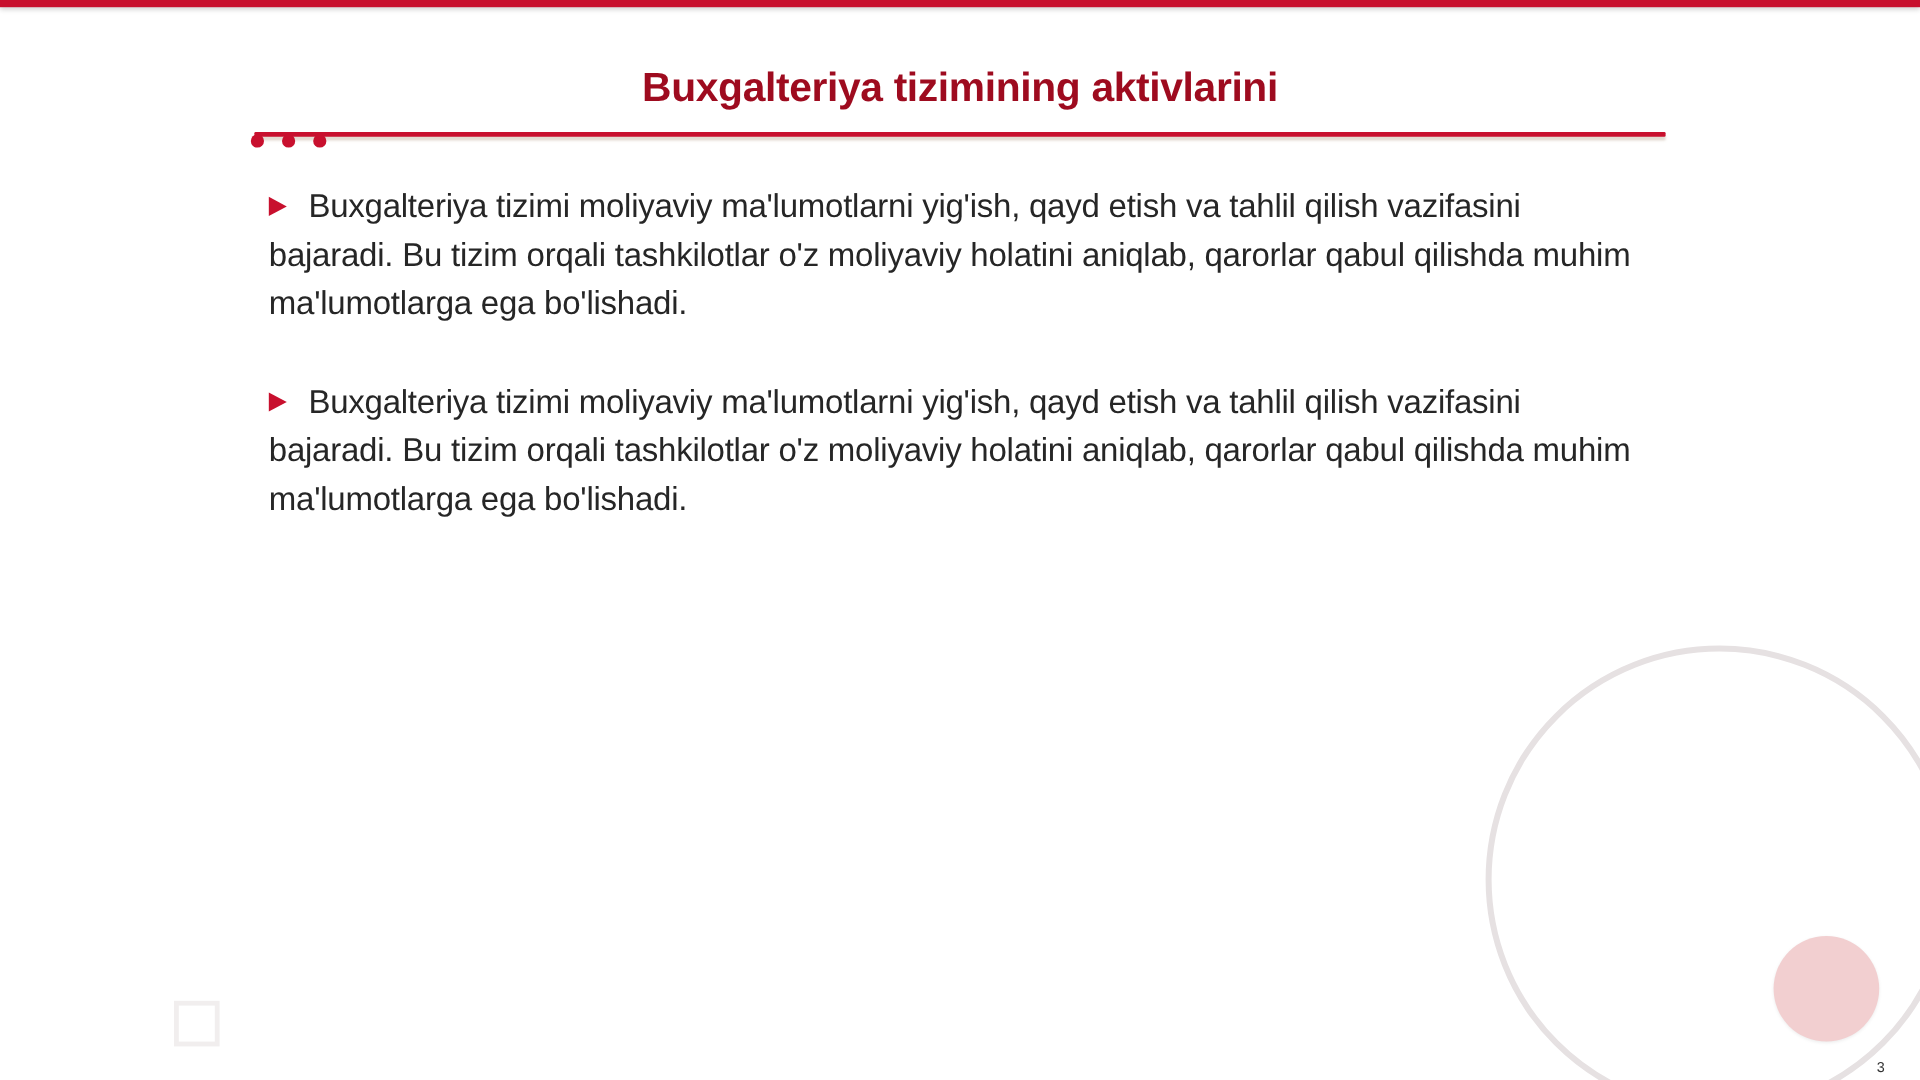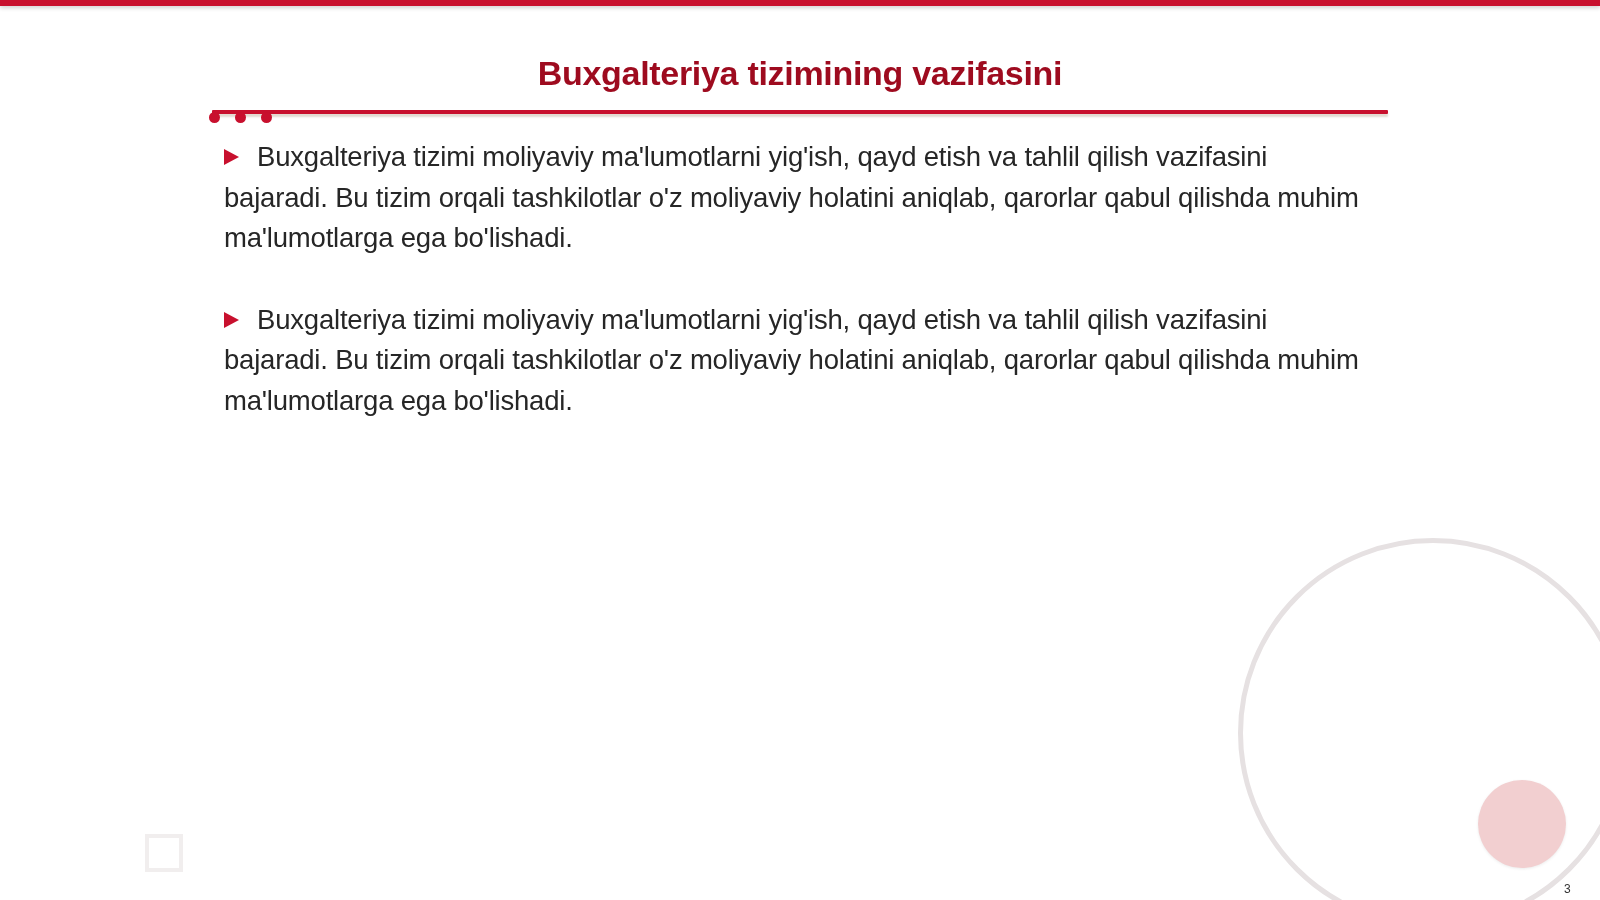--- a/index.html
+++ b/index.html
@@ -56,21 +56,21 @@
       position: absolute;
       top: 112px;
       width: 11px;
       height: 11px;
       border-radius: 50%;
       background: #c8102e;
     }
     .content {
       position: absolute;
       left: 224px;
-      top: 137px;
+      top: 152px;
       width: 1150px;
     }
     .bullet-para {
       font-family: "Liberation Sans", sans-serif;
       font-size: 27.5px;
       line-height: 40.5px;
       color: #262626;
       margin: 0 0 41px 0;
       letter-spacing: -0.2px;
     }
@@ -121,21 +121,21 @@
       font-size: 12px;
       color: #333333;
     }
   </style>
 </head>
 <body>
 
 <div class="slide">
   <div class="top-bar"></div>
 
-  <div class="title">Buxgalteriya tizimining vazifasini</div>
+  <div class="title">Buxgalteriya tizimining aktivlarini</div>
 
   <div class="title-rule"></div>
   <div class="rule-dot" style="left:209px;"></div>
   <div class="rule-dot" style="left:235px;"></div>
   <div class="rule-dot" style="left:261px;"></div>
 
   <div class="content">
     <p class="bullet-para">
       <span class="bullet-arrow"></span><span>Buxgalteriya tizimi moliyaviy ma'lumotlarni yig'ish, qayd etish va tahlil qilish vazifasini bajaradi. Bu tizim orqali tashkilotlar o'z moliyaviy holatini aniqlab, qarorlar qabul qilishda muhim ma'lumotlarga ega bo'lishadi.</span>
     </p>

